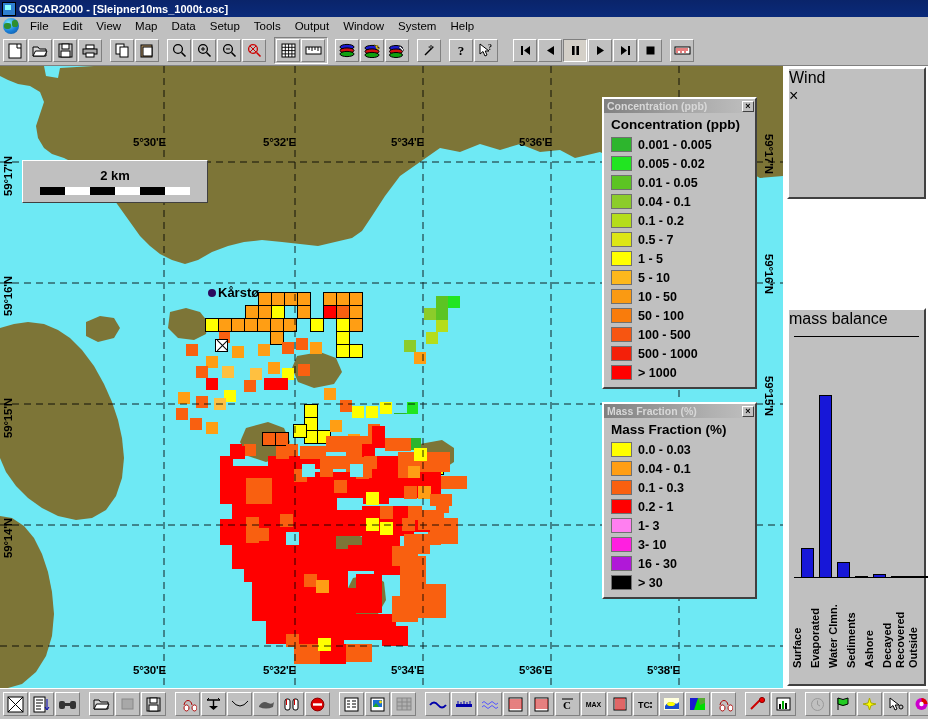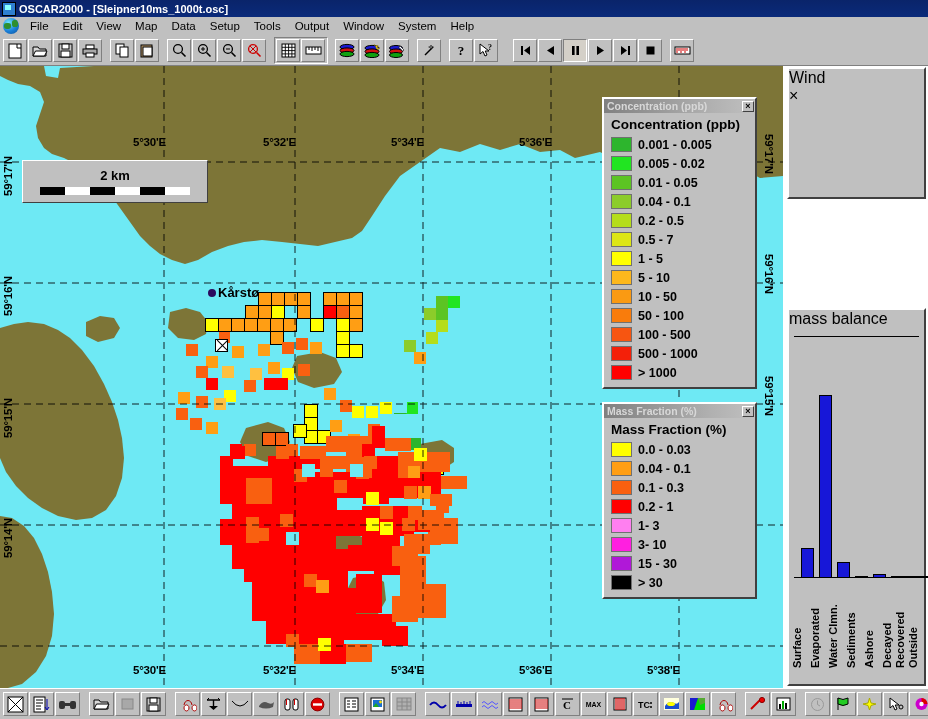--- a/index.html
+++ b/index.html
@@ -776,21 +776,21 @@
     <div class="lrow">
       <div class="lsw" style="background:#5cc423"></div>
       <div class="ltx">0.01 - 0.05</div>
     </div>
     <div class="lrow">
       <div class="lsw" style="background:#8ccc2a"></div>
       <div class="ltx">0.04 - 0.1</div>
     </div>
     <div class="lrow">
       <div class="lsw" style="background:#b5dd1b"></div>
-      <div class="ltx">0.2 - 0.5</div>
+      <div class="ltx">0.1 - 0.2</div>
     </div>
     <div class="lrow">
       <div class="lsw" style="background:#dde616"></div>
       <div class="ltx">0.5 - 7</div>
     </div>
     <div class="lrow">
       <div class="lsw" style="background:#ffff00"></div>
       <div class="ltx">1 - 5</div>
     </div>
     <div class="lrow">
@@ -847,21 +847,21 @@
     <div class="lrow">
       <div class="lsw" style="background:#ff7ff0"></div>
       <div class="ltx">1- 3</div>
     </div>
     <div class="lrow">
       <div class="lsw" style="background:#ff1fe0"></div>
       <div class="ltx">3- 10</div>
     </div>
     <div class="lrow">
       <div class="lsw" style="background:#b018d8"></div>
-      <div class="ltx">15 - 30</div>
+      <div class="ltx">16 - 30</div>
     </div>
     <div class="lrow">
       <div class="lsw" style="background:#000000"></div>
       <div class="ltx">&gt; 30</div>
     </div>
   </div>
 </div>
 
 <div id="rightcol"></div>
 

